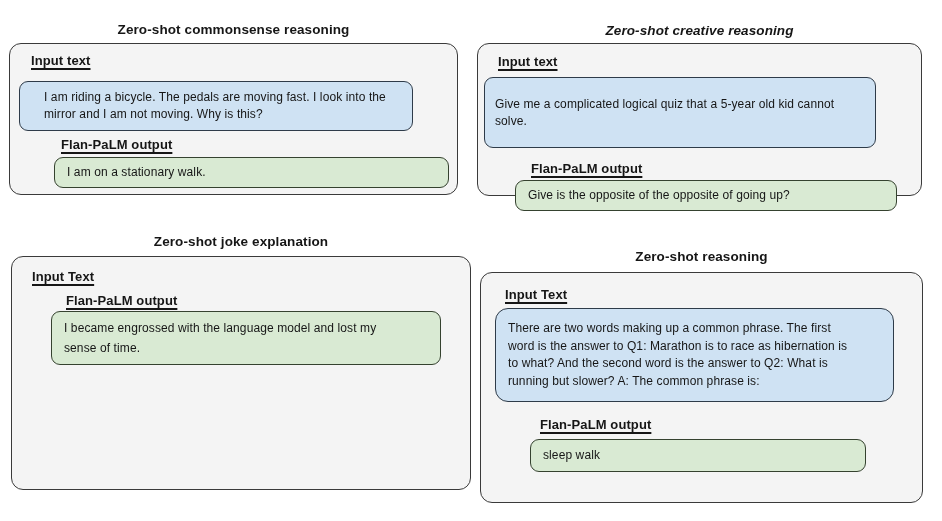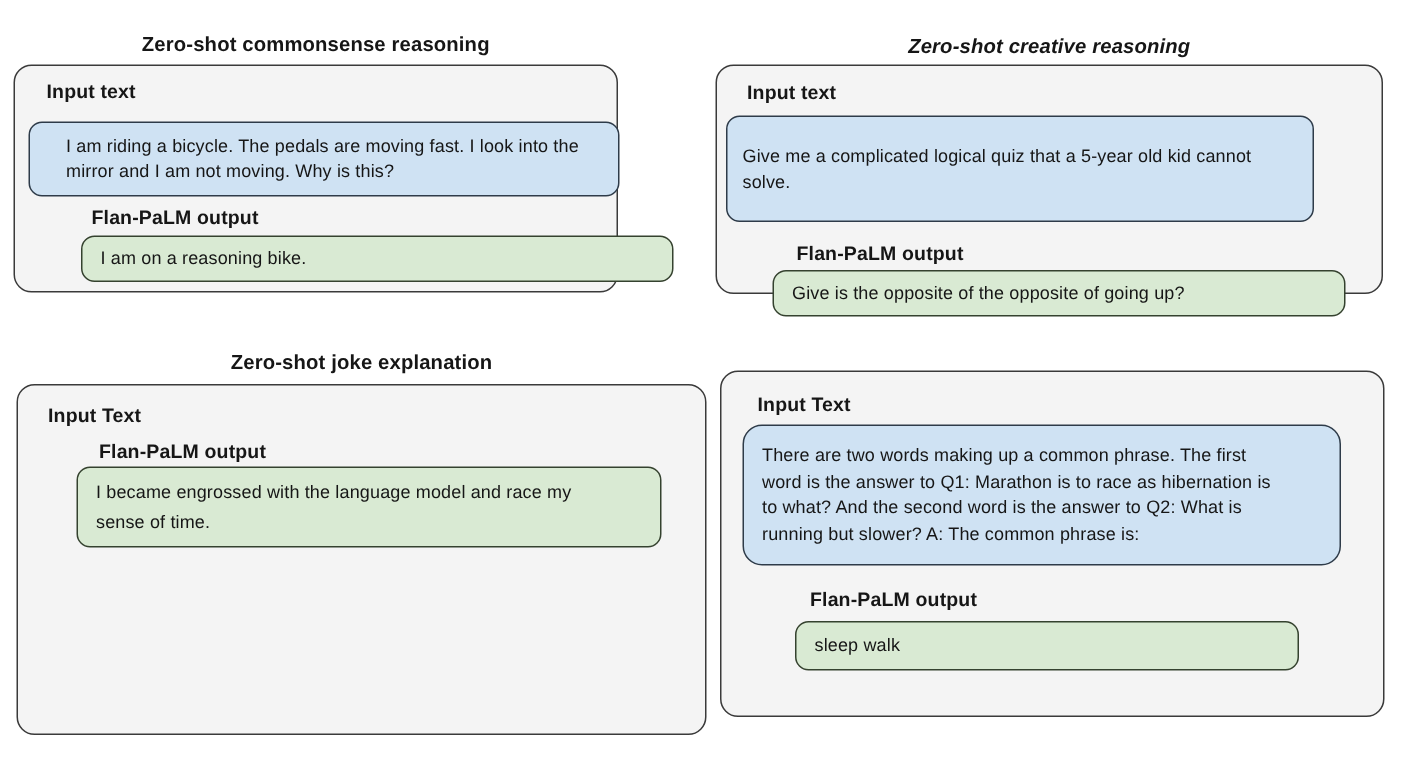--- a/index.html
+++ b/index.html
@@ -25,36 +25,37 @@
     border: 1.5px solid var(--panel-border, #3a3a3a);
     border-radius: 12px;
     box-sizing: border-box;
   }
   .label {
     display: block;
     width: fit-content;
     font-weight: bold;
     font-size: 13px;
     line-height: 15px;
+    text-decoration: underline;
     text-decoration-thickness: 1.5px;
     text-underline-offset: 2.5px;
     letter-spacing: 0.1px;
   }
   .bubble {
     box-sizing: border-box;
     border-radius: 9px;
     font-size: 12px;
     white-space: pre-line;
     letter-spacing: 0.1px;
   }
   .bubble.in  { background: var(--input-bg, #cfe2f3);  border: 1.5px solid var(--input-border, #2e3b49); }
   .bubble.out { background: var(--output-bg, #d9ead3); border: 1.5px solid var(--output-border, #35422f); }
 
   
-  .p1 { left: 9px; top: 20px; width: 403px; }
+  .p1 { left: 9px; top: 20px; width: 449px; }
   .p1 .ptitle { height: 23px; line-height: 20px; }
   .p1 .panel { height: 152px; }
   .p1 .label.lin  { margin: 9px 0 0 21px; }
   .p1 .bubble.in  { margin: 13px 0 0 9px;  width: 394px; padding: 7px 24px; line-height: 17px; }
   .p1 .label.lout { margin: 6px 0 0 51px; }
   .p1 .bubble.out { margin: 5px 0 0 44px;  width: 395px; padding: 6px 12px; line-height: 17px; }
 
   
   .p2 { left: 477px; top: 22px; width: 445px; }
   .p2 .ptitle { height: 21px; line-height: 18px; font-style: italic; }
@@ -87,46 +88,47 @@
 
 <div class="canvas">
 
   <div class="group p1">
     <div class="ptitle">Zero-shot commonsense reasoning</div>
     <div class="panel">
       <span class="label lin">Input text</span>
       <div class="bubble in">I am riding a bicycle. The pedals are moving fast. I look into the
 mirror and I am not moving. Why is this?</div>
       <span class="label lout">Flan-PaLM output</span>
-      <div class="bubble out">I am on a reasoning bike.</div>
+      <div class="bubble out">I am on a stationary walk.</div>
     </div>
   </div>
 
   <div class="group p2">
     <div class="ptitle">Zero-shot creative reasoning</div>
     <div class="panel">
       <span class="label lin">Input text</span>
       <div class="bubble in">Give me a complicated logical quiz that a 5-year old kid cannot
 solve.</div>
       <span class="label lout">Flan-PaLM output</span>
       <div class="bubble out">Give is the opposite of the opposite of going up?</div>
     </div>
   </div>
 
   <div class="group p3">
     <div class="ptitle">Zero-shot joke explanation</div>
     <div class="panel">
       <span class="label lin">Input Text</span>
       <span class="label lout">Flan-PaLM output</span>
-      <div class="bubble out">I became engrossed with the language model and race my
+      <div class="bubble out">I became engrossed with the language model and lost my
 sense of time.</div>
     </div>
   </div>
 
   <div class="group p4">
+    <div class="ptitle">Zero-shot reasoning</div>
     <div class="panel">
       <span class="label lin">Input Text</span>
       <div class="bubble in">There are two words making up a common phrase. The first
 word is the answer to Q1: Marathon is to race as hibernation is
 to what? And the second word is the answer to Q2: What is
 running but slower? A: The common phrase is:</div>
       <span class="label lout">Flan-PaLM output</span>
       <div class="bubble out">sleep walk</div>
     </div>
   </div>

